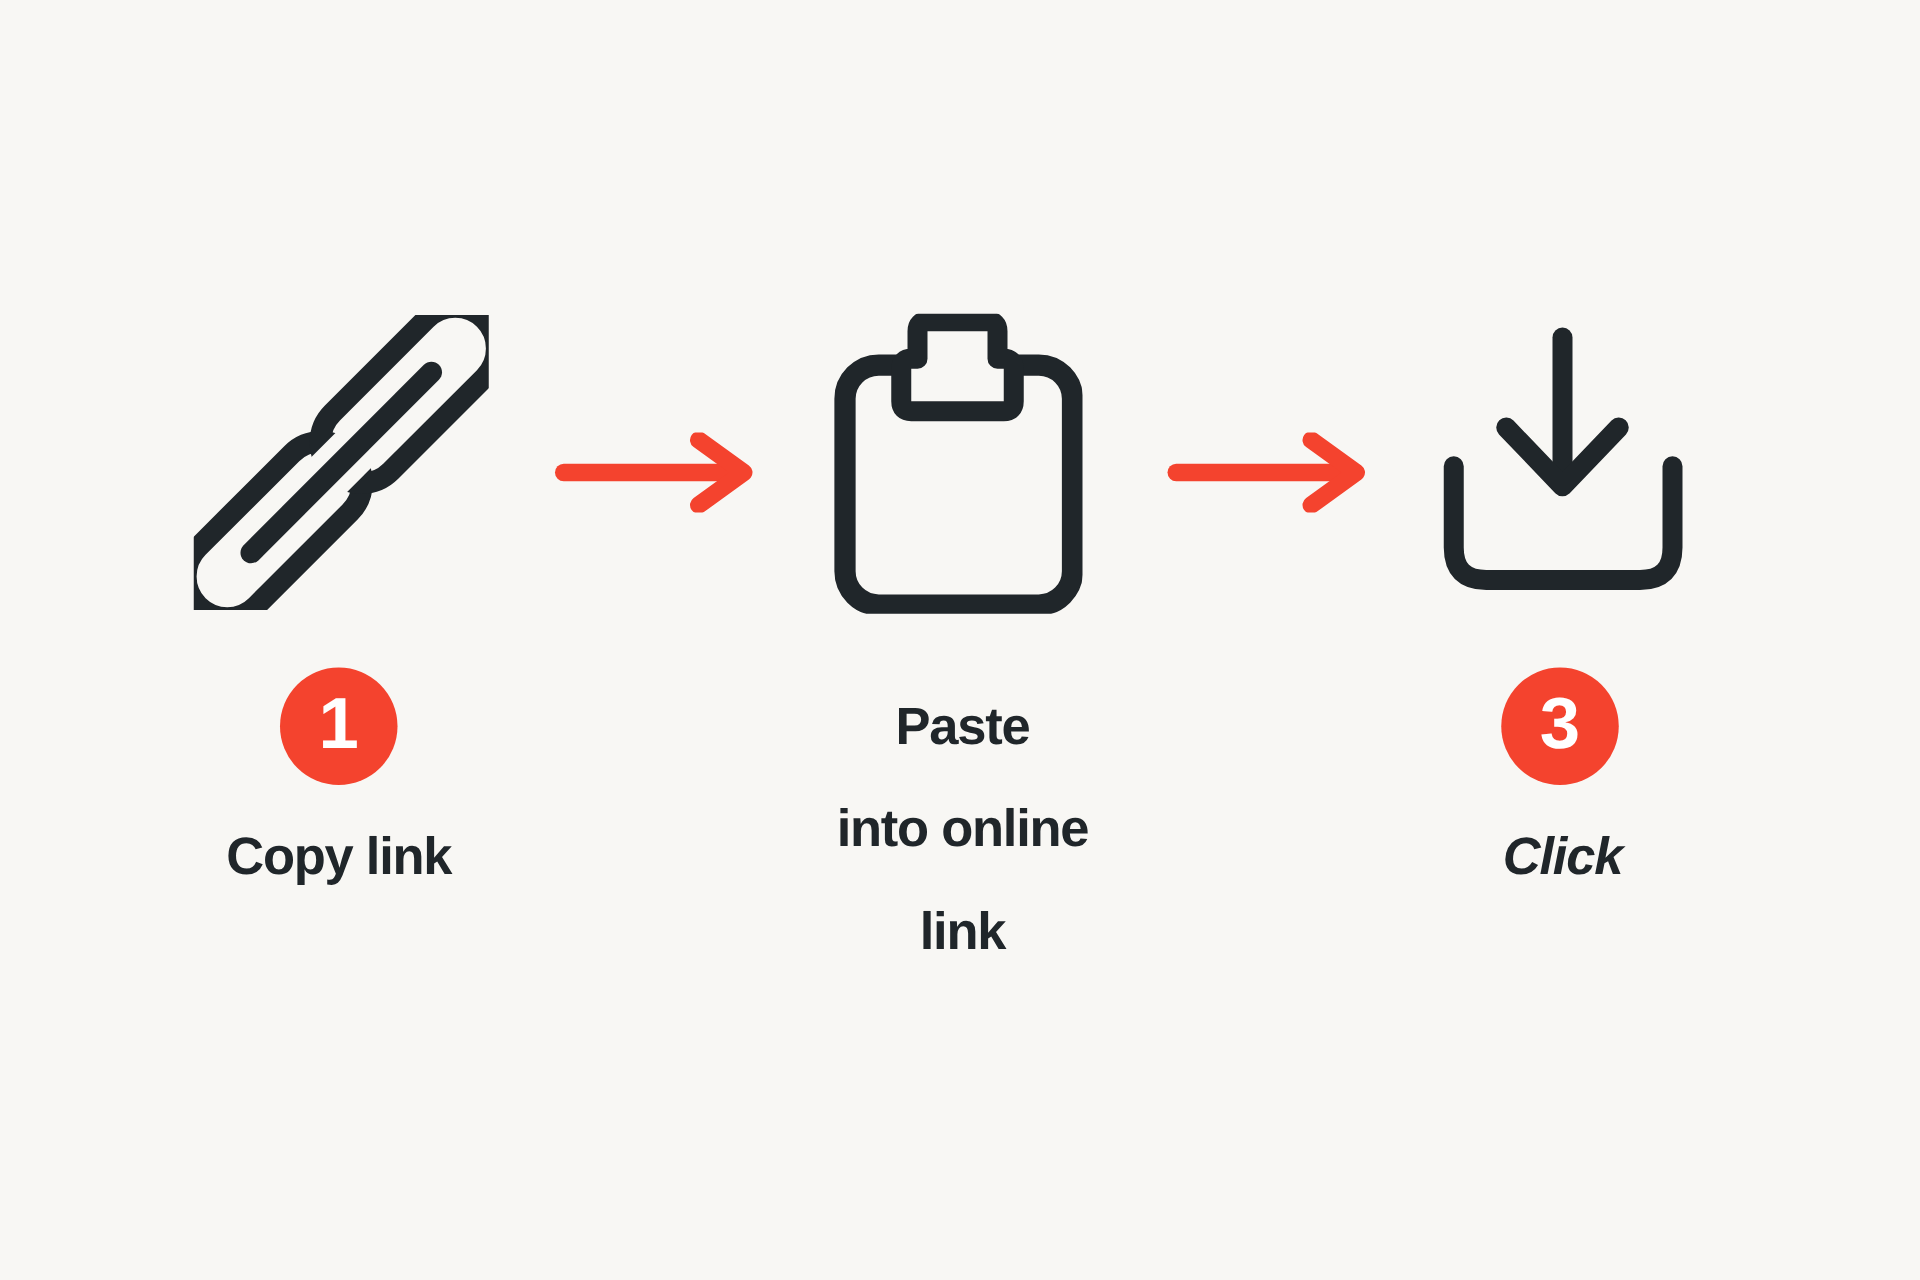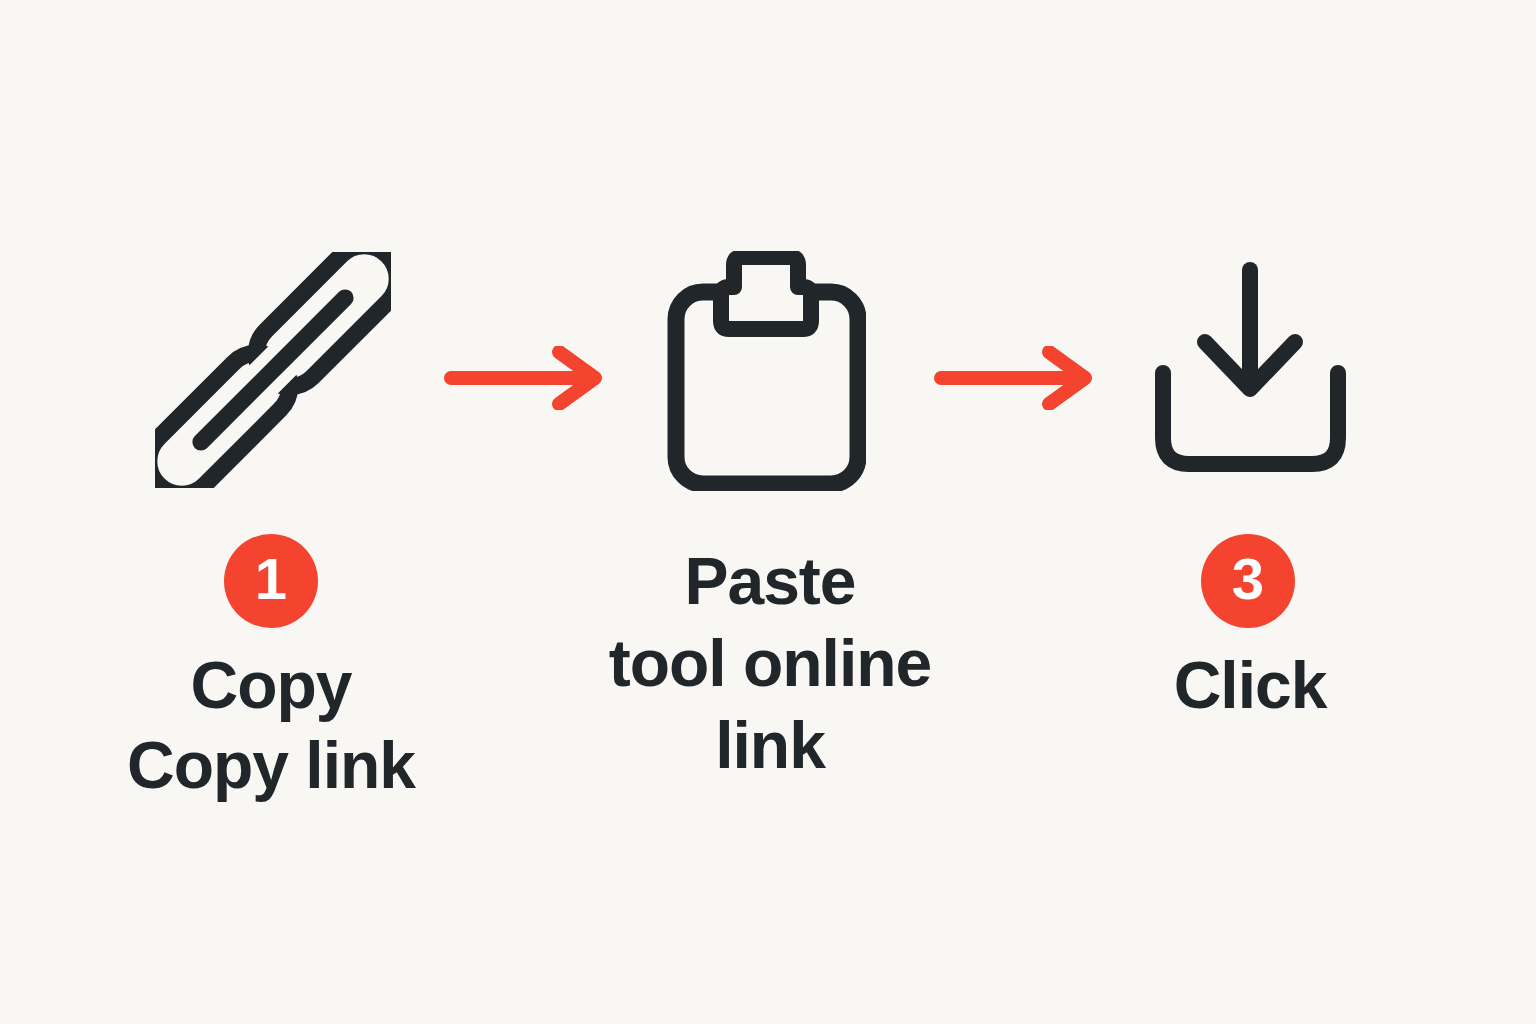--- a/index.html
+++ b/index.html
@@ -46,27 +46,27 @@
   }
   .badge-1{left:224px;top:534px;}
   .badge-3{left:1201px;top:534px;}
 
   .step-label{
     position:absolute;
     width:520px;
     text-align:center;
     color:var(--ink);
     font-weight:bold;
-    font-size:66px;
+    font-size:42px;
     line-height:80px;
     letter-spacing:-1px;
   }
   .label-1{left:11px;top:645px;}
   .label-2{left:510px;top:540px;line-height:82px;}
-  .label-3{left:990px;top:645px;}
+  .label-3{left:990px;top:645px;font-style:italic;}
 </style>
 </head>
 <body>
 
 <div class="canvas">
 
   <svg class="icon icon-link" viewBox="0 0 236 236" aria-hidden="true">
     <g transform="rotate(-45 118 118)">
       <rect class="ink-stroke" x="-44" y="85" width="172" height="66" rx="33" stroke-width="17"></rect>
       <rect class="ink-stroke" x="108" y="85" width="172" height="66" rx="33" stroke-width="17"></rect>
@@ -97,27 +97,26 @@
   </svg>
 
   <div class="badge badge-1">
     <span>1</span>
   </div>
   <div class="badge badge-3">
     <span>3</span>
   </div>
 
   <div class="step-label label-1">
-    <div>Copy</div>
     <div>Copy link</div>
   </div>
 
   <div class="step-label label-2">
     <div>Paste</div>
-    <div>tool online</div>
+    <div>into online</div>
     <div>link</div>
   </div>
 
   <div class="step-label label-3">
     <div>Click</div>
   </div>
 
 </div>
 
 </body></html>

